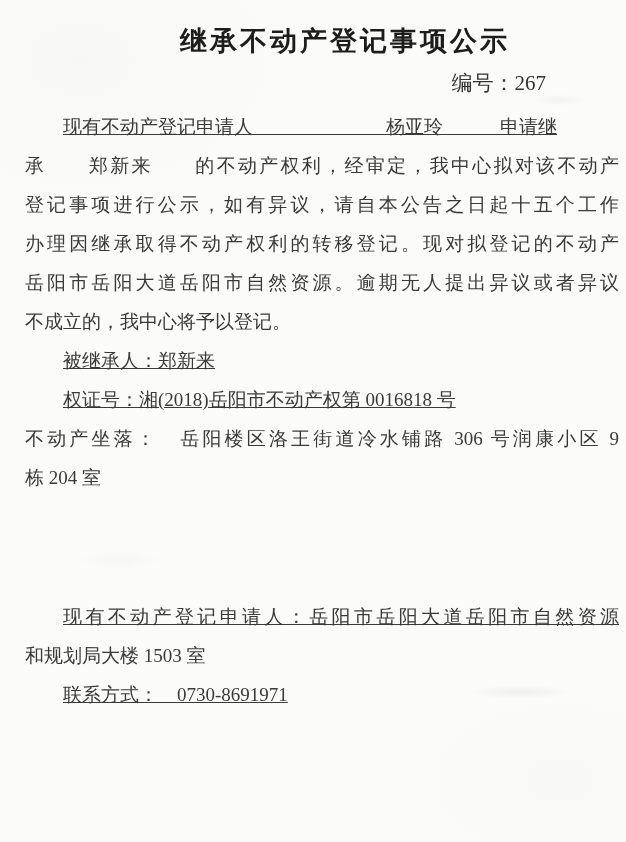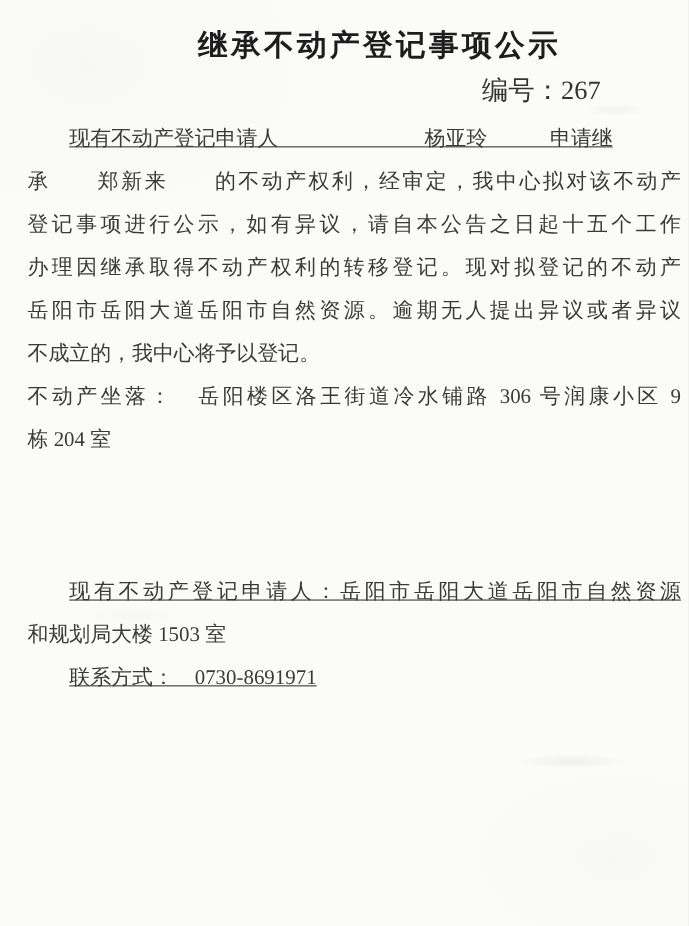--- a/index.html
+++ b/index.html
@@ -36,21 +36,21 @@
     font-family: "Liberation Sans", "DejaVu Sans", sans-serif;
     font-weight: 700;
     font-size: 27px;
     line-height: 38px;
     letter-spacing: 3px;
     color: #1d1d1d;
     white-space: pre;
   }
   .doc-number {
     margin-top: 10px;
-    font-size: 24px;
+    font-size: 21px;
     line-height: 26px;
     text-align: right;
     padding-right: 73px;
     color: #333;
     white-space: pre;
   }
   .body-block {
     margin-top: 11px;
   }
   .line {
@@ -93,20 +93,22 @@
 
     <div class="doc-number">编号：267</div>
 
     <div class="body-block">
       <p class="line indent">现有不动产登记申请人　　　　　　　杨亚玲　　　申请继</p>
       <p class="line fill">承　　郑新来　　的不动产权利，经审定，我中心拟对该不动产</p>
       <p class="line fill">登记事项进行公示，如有异议，请自本公告之日起十五个工作</p>
       <p class="line fill">办理因继承取得不动产权利的转移登记。现对拟登记的不动产</p>
       <p class="line fill">岳阳市岳阳大道岳阳市自然资源。逾期无人提出异议或者异议</p>
       <p class="line">不成立的，我中心将予以登记。</p>
+      <p class="line indent">被继承人：郑新来</p>
+      <p class="line indent">权证号：湘(2018)岳阳市不动产权第 0016818 号</p>
       <p class="line fill">不动产坐落：　岳阳楼区洛王街道冷水铺路 306 号润康小区 9</p>
       <p class="line">栋 204 室</p>
     </div>
 
     <div class="notice-block">
       <p class="line indent fill">现有不动产登记申请人：岳阳市岳阳大道岳阳市自然资源</p>
       <p class="line">和规划局大楼 1503 室</p>
       <p class="line indent">联系方式：　0730-8691971</p>
     </div>
 

